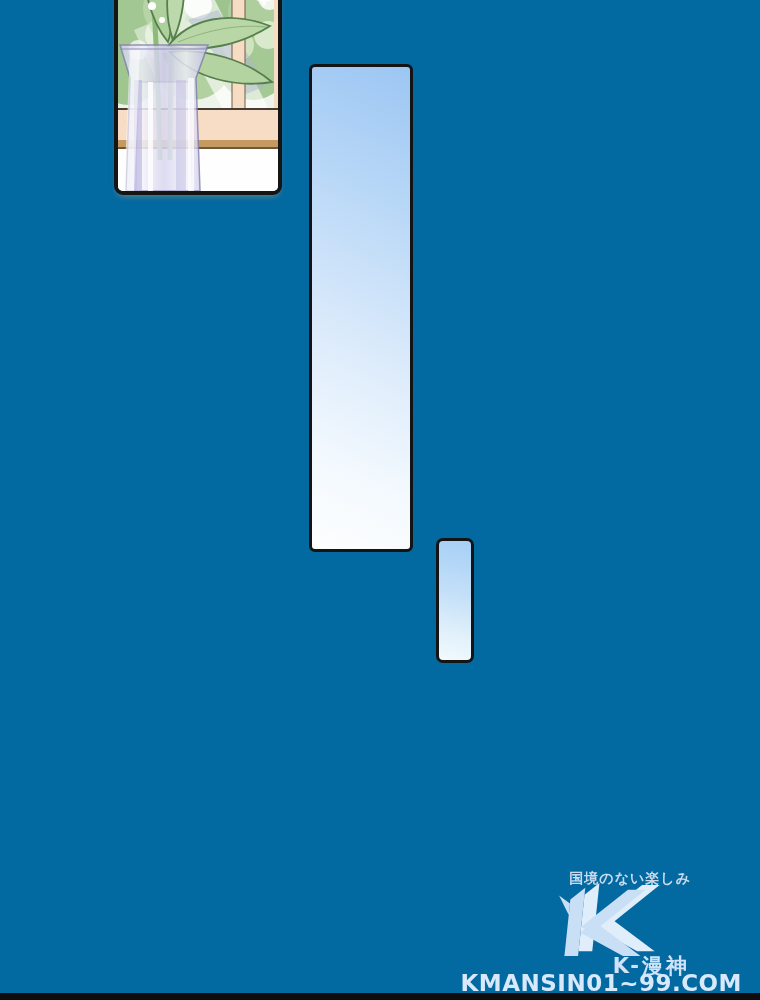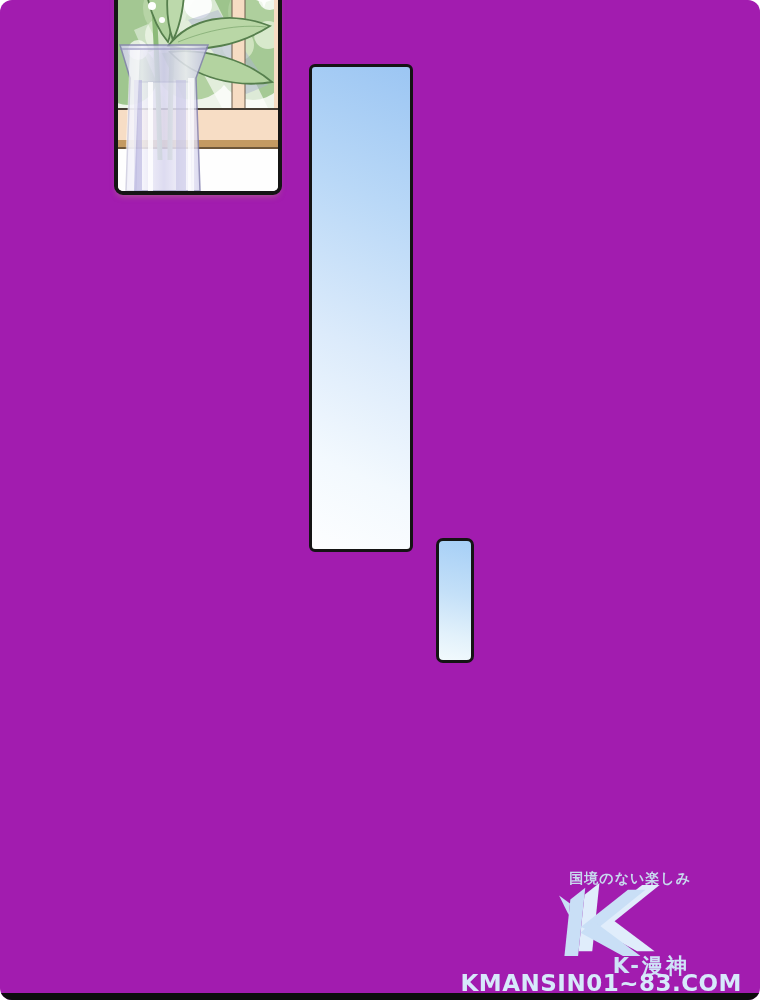--- a/index.html
+++ b/index.html
@@ -2,21 +2,21 @@
 <html><head>
 <meta charset="utf-8">
 <style>
   html,body{margin:0;padding:0;}
   body{
     width:760px;height:1000px;
     background:#ffffff;
     font-family:"DejaVu Sans","Liberation Sans",sans-serif;
     overflow:hidden;
   }
-  .page{position:relative;width:760px;height:1000px;background:#a21caf;overflow:hidden;border-radius:12px;}
+  .page{position:relative;width:760px;height:1000px;background:#0369a1;overflow:hidden;}
 
   
   .plant-panel{
     position:absolute;left:114px;top:-14px;width:168px;height:209px;
     box-sizing:border-box;border:4px solid #151515;border-radius:9px;
     overflow:hidden;background:#f2f6ef;
     box-shadow:0 4px 6px -3px rgba(190,160,110,0.5);
   }
   .plant-panel svg{display:block;width:100%;height:100%;}
 
@@ -151,18 +151,18 @@
         <g fill="#c9dff6">
           <polygon points="6,16 18,24 18,36"></polygon>
           <polygon points="18,20 32,8 32,78 18,78"></polygon>
           <polygon points="32,48 76,10 94,10 44,54"></polygon>
           <polygon points="44,42 96,78 78,78 32,54"></polygon>
         </g>
       </g>
     </svg>
 
     <div class="wm-brand">K-漫神</div>
-    <div class="wm-site">KMANSIN01~83.COM</div>
+    <div class="wm-site">KMANSIN01~99.COM</div>
   </div>
 
   <div class="bottom-bar"></div>
 
 </div>
 
 </body></html>

